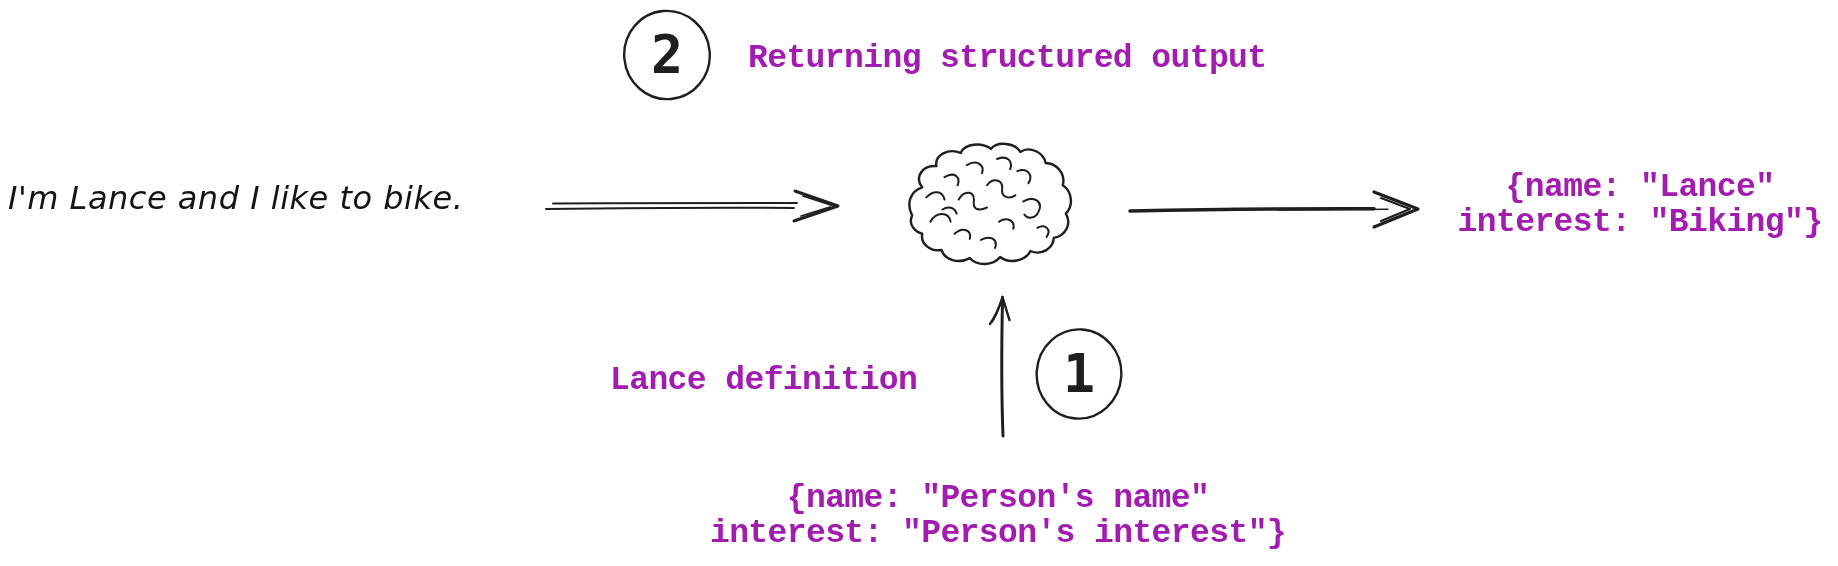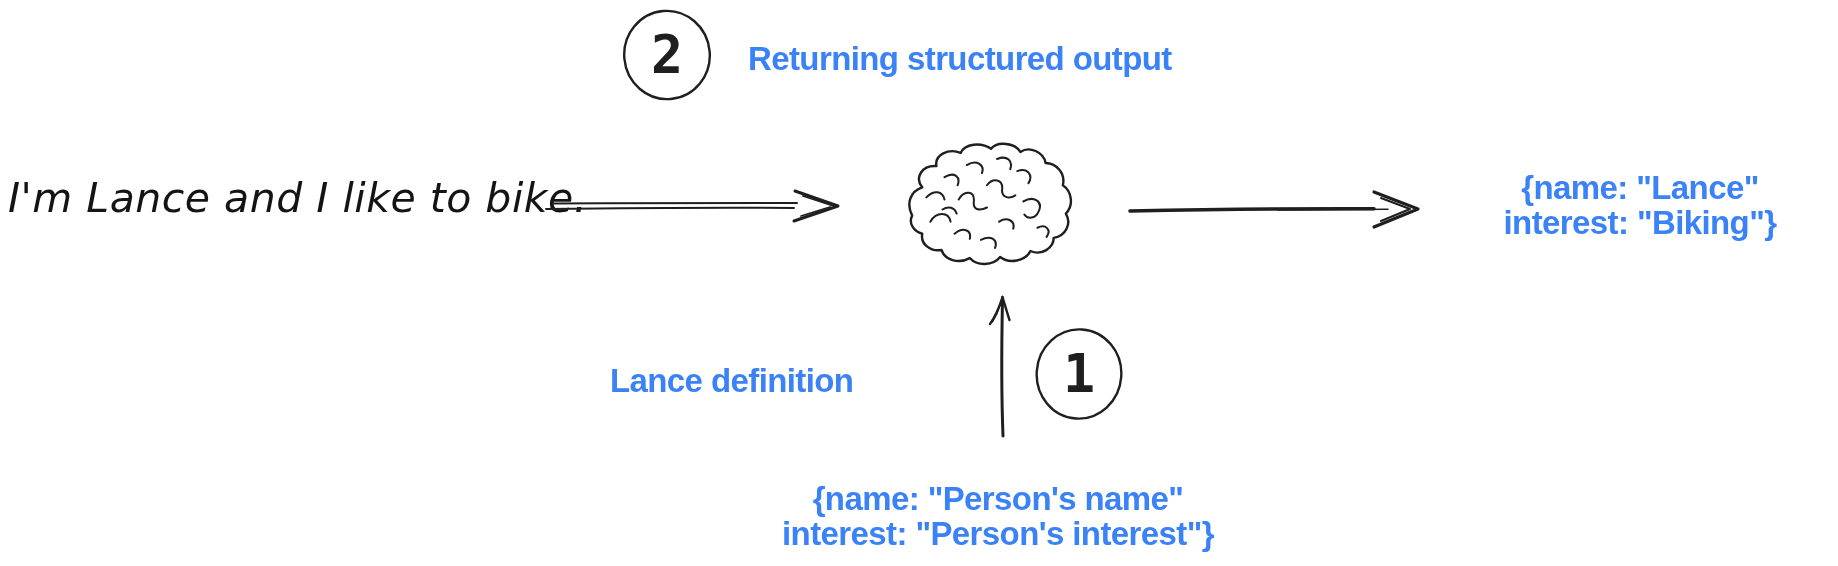--- a/index.html
+++ b/index.html
@@ -7,32 +7,32 @@
     position: relative;
     width: 1838px;
     height: 566px;
     background: #ffffff;
     overflow: hidden;
     font-family: "DejaVu Sans Mono", "Liberation Mono", monospace;
     color: #1f1f1f;
   }
   .abs { position: absolute; }
   .mono {
-    font-family: Liberation Sans, sans-serif;
+    font-family: Liberation Mono, monospace;
     font-weight: bold;
     letter-spacing: -0.6px;
     font-size: 33px;
-    color: #3b82f6;
+    color: #a21caf;
     white-space: nowrap;
   }
   .hand {
     font-family: "DejaVu Sans", "Liberation Sans", sans-serif;
     font-style: italic;
     font-weight: 500;
-    font-size: 41px;
+    font-size: 32px;
     letter-spacing: 0.5px;
     color: #141414;
     white-space: nowrap;
   }
   .title-row { top: 36px; left: 748px; height: 46px; line-height: 46px; }
   .input-text { top: 172px; left: 8px; height: 52px; line-height: 52px; }
   .schema-label { top: 358px; left: 610px; height: 46px; line-height: 46px; }
   .json-block { text-align: center; line-height: 35px; }
   .output-json { top: 170px; left: 1442px; width: 396px; }
   .schema-json { top: 481px; left: 688px; width: 620px; }

